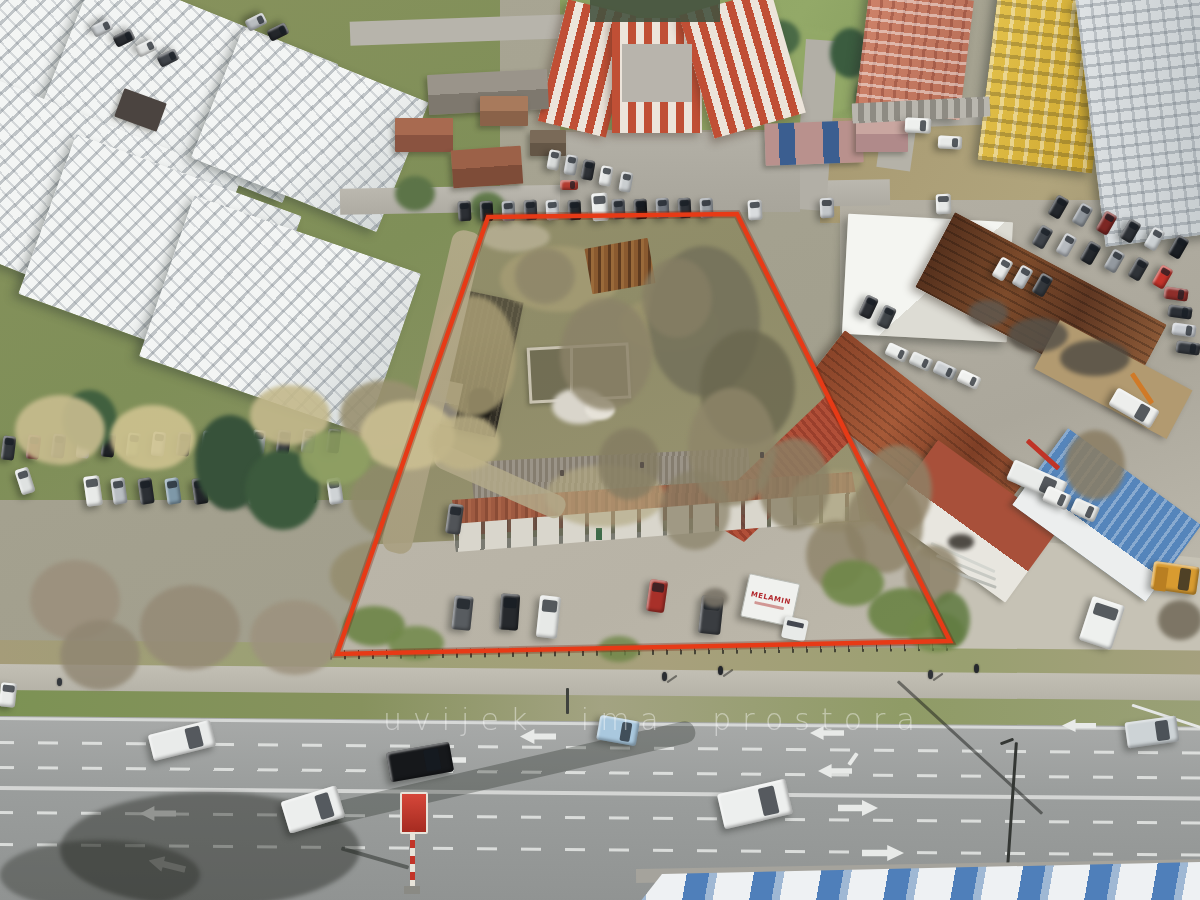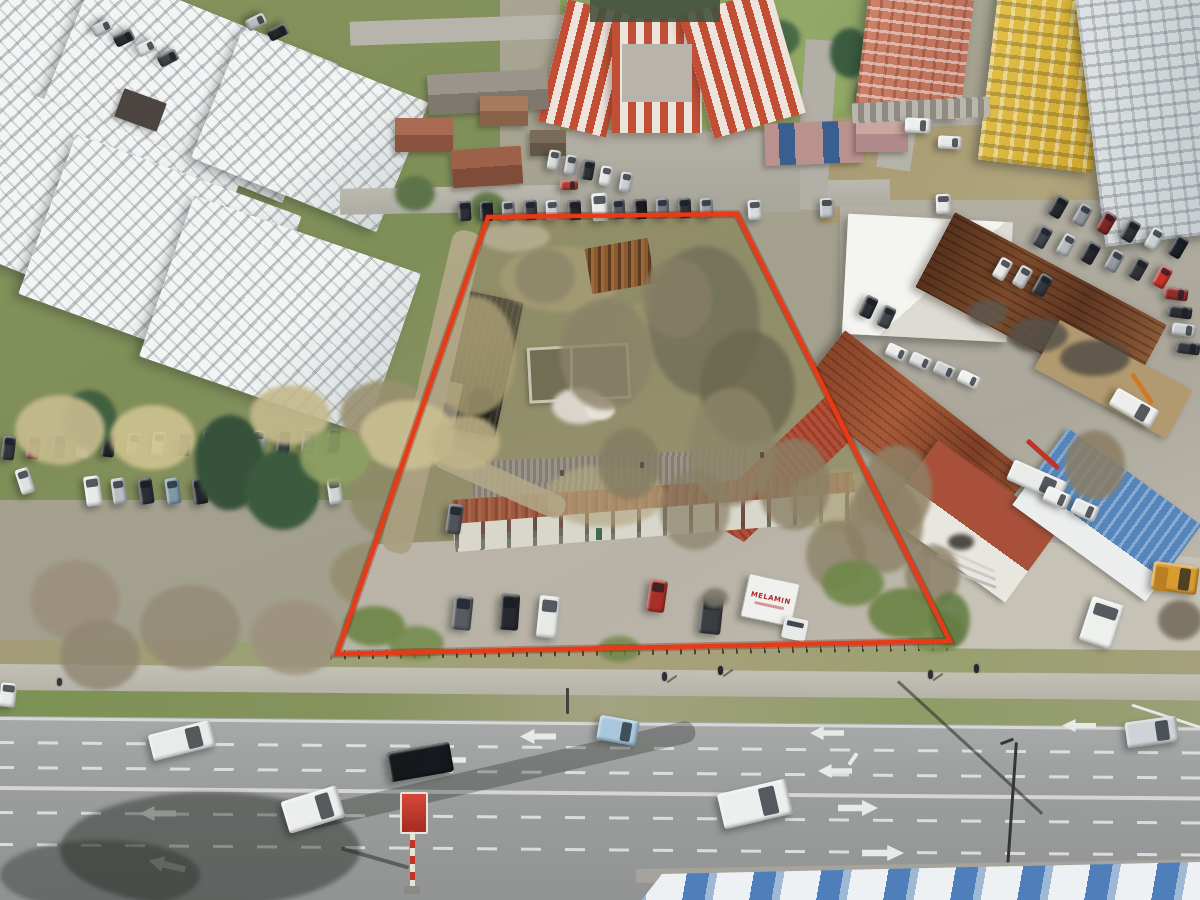--- a/index.html
+++ b/index.html
@@ -181,20 +181,21 @@
   </div>
 
   <div class="abs" style="left:636px;top:864px;width:575px;height:14px;transform:rotate(-1deg);z-index:49;background:#a5a39c;"></div>
   <div class="abs" id="parapet"></div>
 
   <svg id="outline-svg" viewBox="0 0 1200 900">
     <polygon fill="none" stroke="var(--outline-halo,rgba(120,20,0,.3))" stroke-width="8" stroke-linejoin="miter" points="488,217 737,214 950,641 337,654"></polygon>
     <polygon fill="none" stroke="var(--outline,#e73a16)" stroke-width="4.5" stroke-linejoin="miter" points="488,217 737,214 950,641 337,654"></polygon>
   </svg>
 
+  <div class="abs" id="watermark">uvijek ima prostora</div>
 
   <div id="sprite-layer">
       <div class="spr blob" style="left: 630px; top: 25px; width: 265px; height: 95px; background: rgb(147, 169, 104); opacity: 0.95; z-index: 3;"></div>
       <div class="spr blob" style="left: 640px; top: 30px; width: 45px; height: 40px; background: rgb(78, 109, 73); z-index: 4;"></div>
       <div class="spr blob" style="left: 700px; top: 60px; width: 50px; height: 42px; background: rgb(82, 113, 75); z-index: 4;"></div>
       <div class="spr blob" style="left: 760px; top: 20px; width: 40px; height: 36px; background: rgb(74, 106, 70); z-index: 4;"></div>
       <div class="spr blob" style="left: 590px; top: 80px; width: 38px; height: 34px; background: rgb(86, 116, 80); z-index: 4;"></div>
       <div class="spr blob" style="left: 830px; top: 28px; width: 40px; height: 50px; background: rgb(59, 92, 63); z-index: 4;"></div>
       <div class="spr blob" style="left: 855px; top: 75px; width: 35px; height: 45px; background: rgb(64, 96, 63); z-index: 4;"></div>
       <div class="spr blob" style="left: 395px; top: 176px; width: 40px; height: 35px; background: rgb(92, 116, 72); z-index: 4;"></div>

